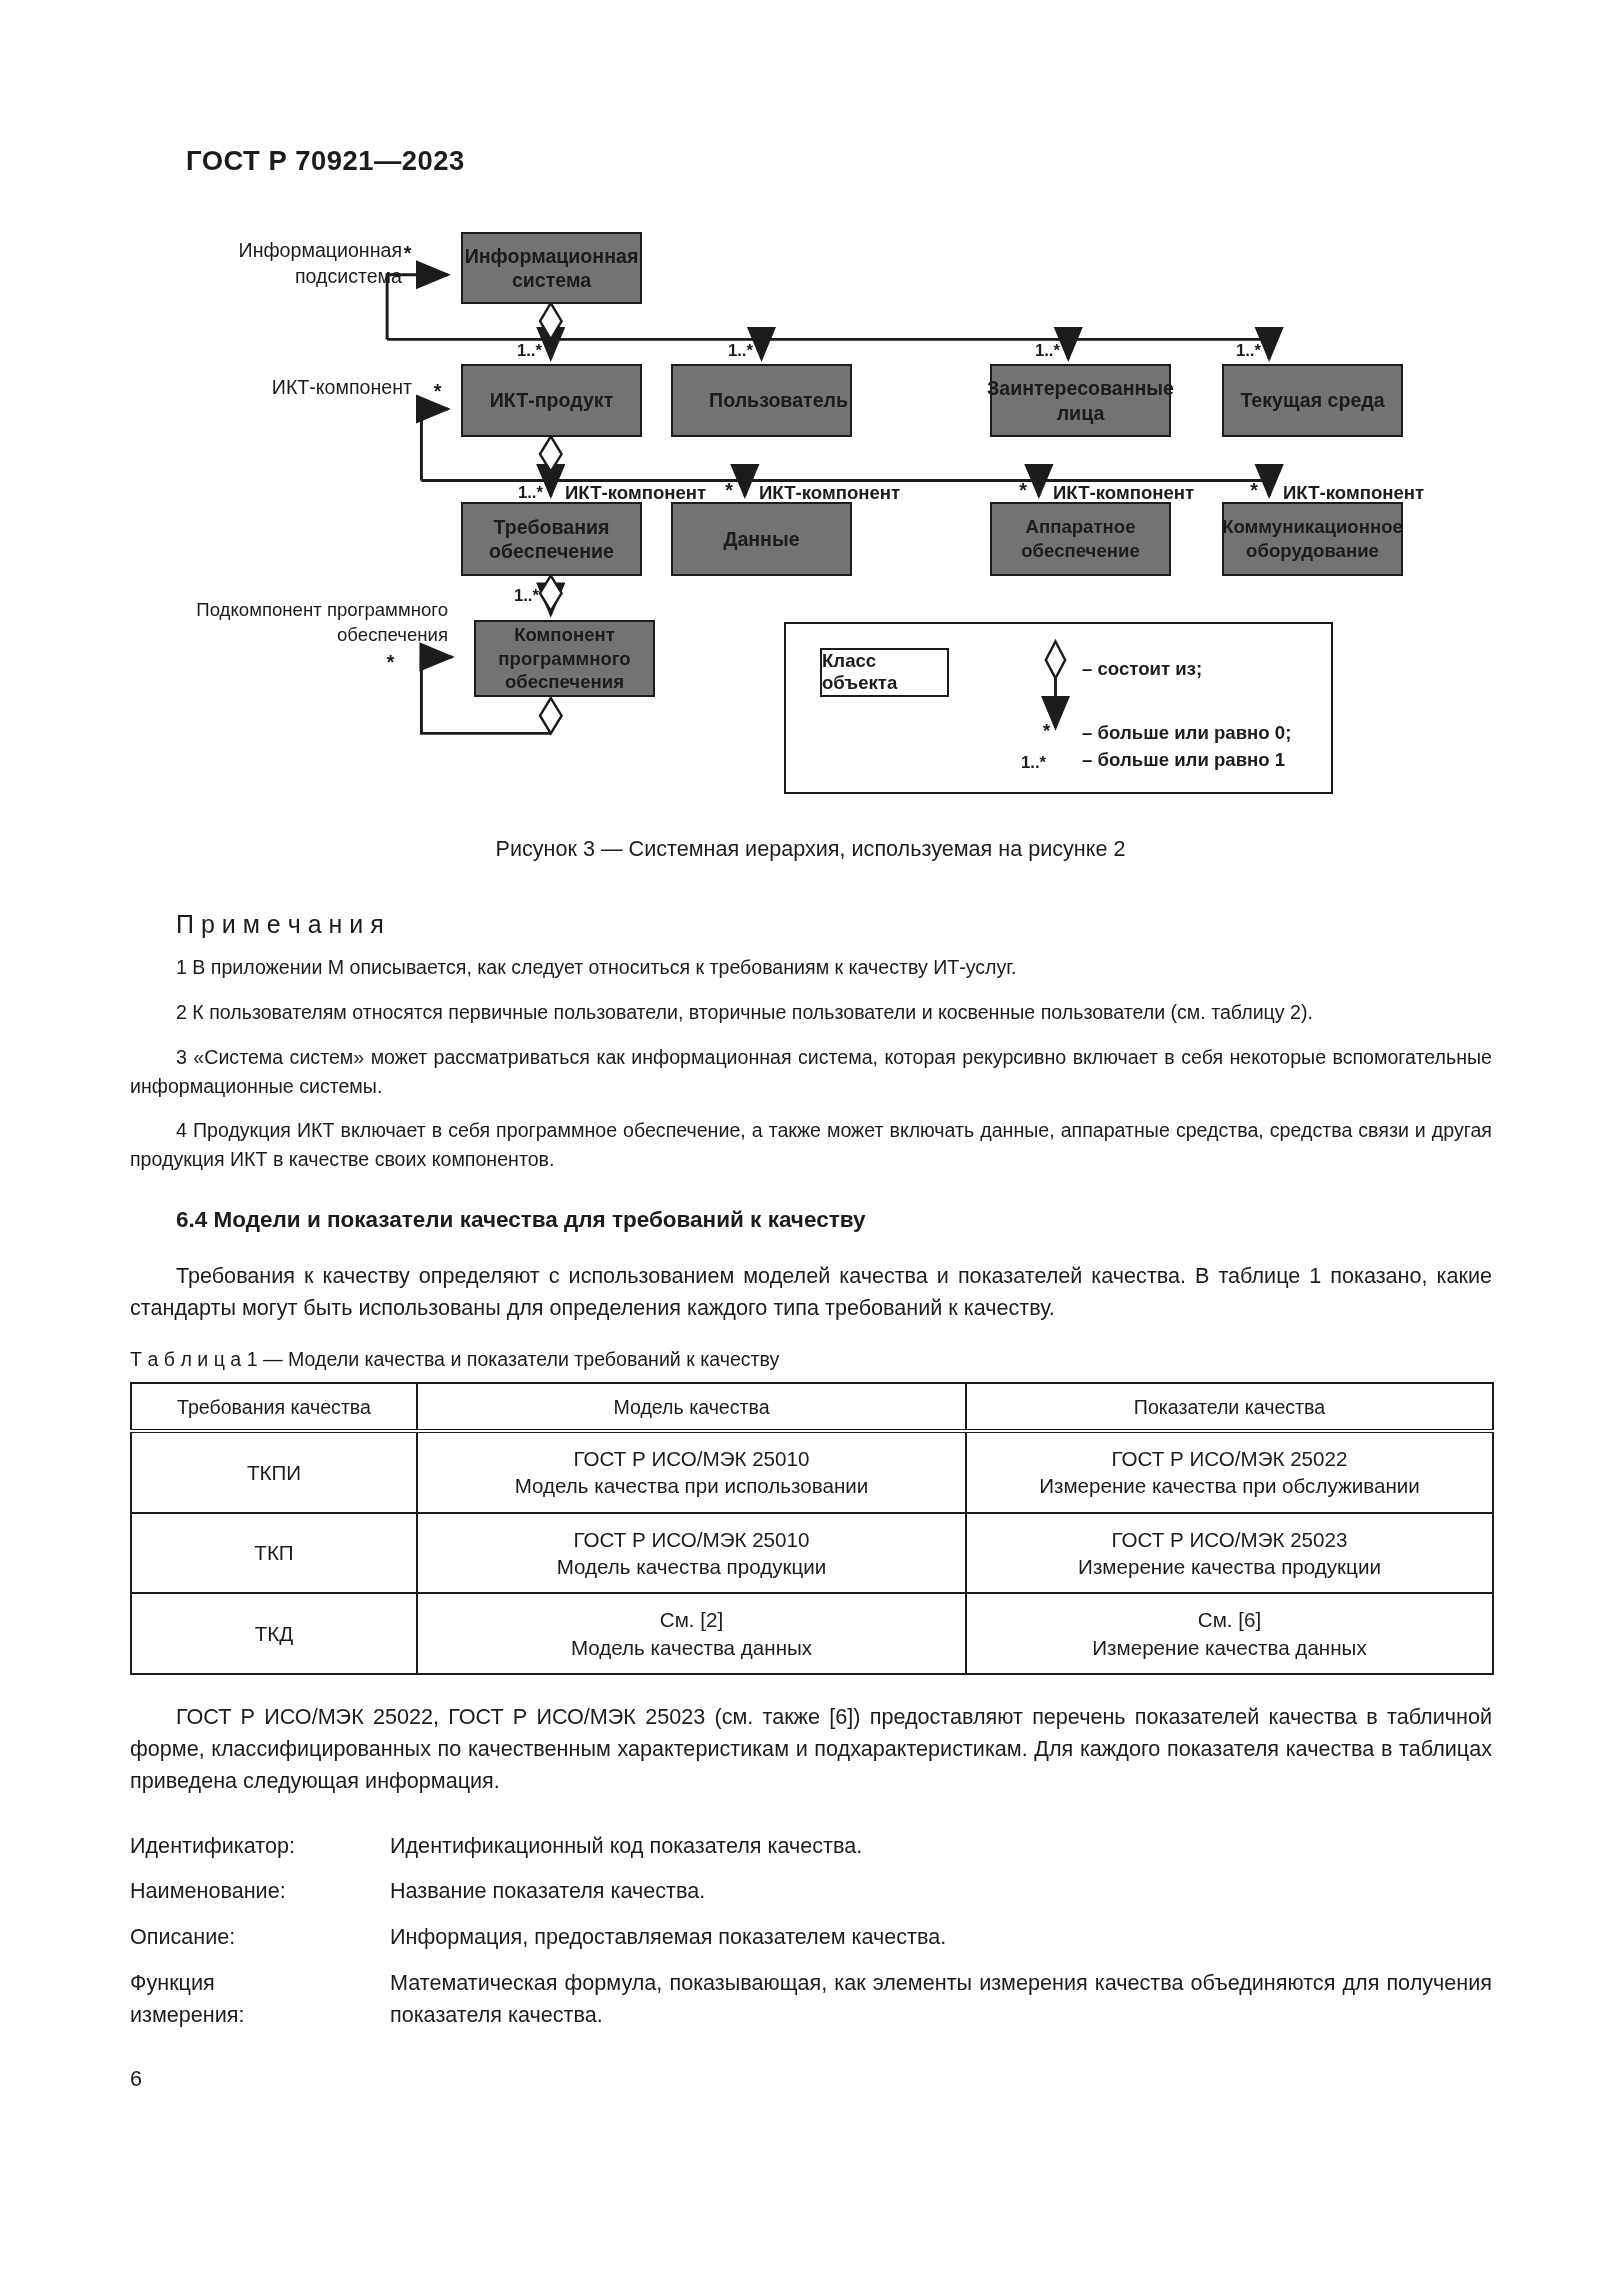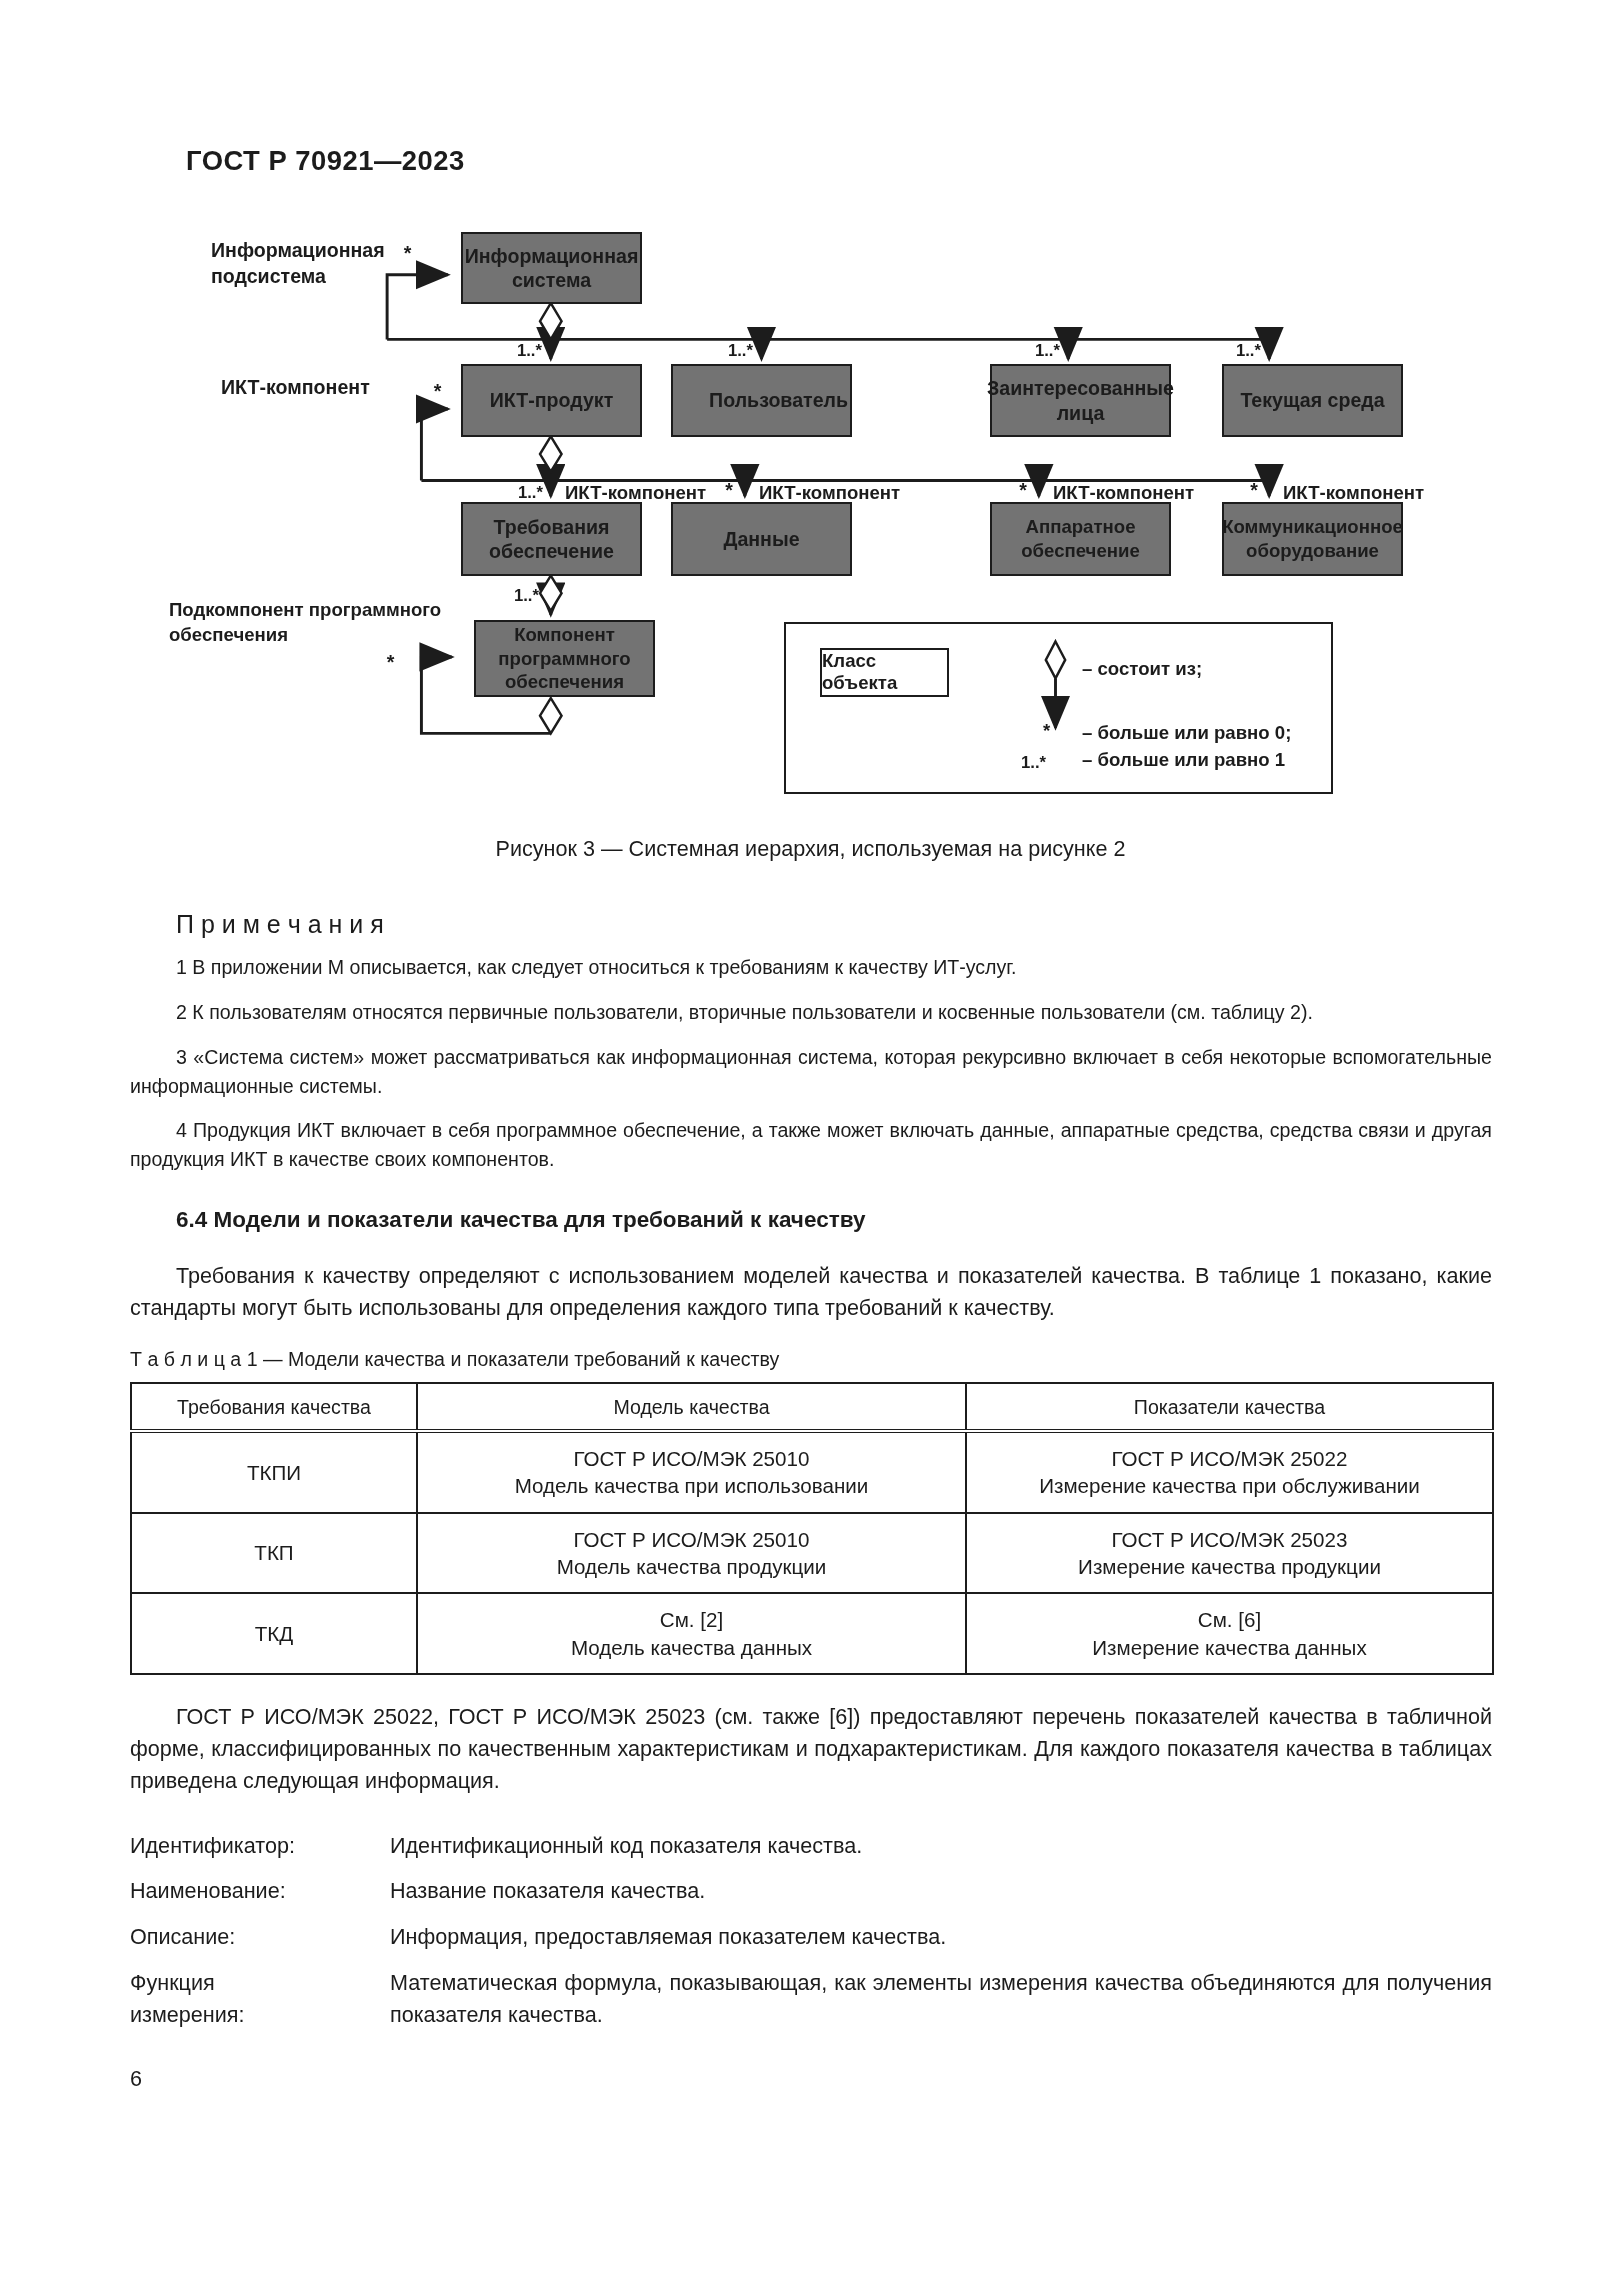--- a/index.html
+++ b/index.html
@@ -5,21 +5,21 @@
   html,body{margin:0;padding:0;background:#ffffff;}
   body{font-family:"Liberation Sans", sans-serif;color:#1c1c1c;}
   .page{position:relative;width:1621px;height:2293px;background:#fff;overflow:hidden;}
 
   
   .doc-header{position:absolute;left:186px;top:145px;font-size:27.4px;font-weight:bold;letter-spacing:0.5px;}
 
   
   .diagram-svg{position:absolute;left:0;top:0;width:1621px;height:863px;}
   .dbox{position:absolute;border:2.9px solid #1c1c1c;background:#737373;display:flex;align-items:center;justify-content:center;text-align:center;font-weight:bold;font-size:19.6px;line-height:24.5px;padding:2px 5.9px;box-sizing:border-box;}
-  .elabel{position:absolute;font-weight:bold;font-size:19.6px;line-height:25.5px;text-align:left;}
+  .elabel{position:absolute;font-weight:normal;font-size:19.6px;line-height:25.5px;text-align:right;}
   .mult{position:absolute;font-weight:bold;font-size:16.7px;text-align:right;}
   .mult-star{position:absolute;font-weight:bold;font-size:19.6px;text-align:right;}
   .complabel{position:absolute;font-weight:bold;font-size:18.6px;line-height:24.5px;}
 
   
   .legend{position:absolute;left:784px;top:622px;width:549px;height:172px;border:2.9px solid #1c1c1c;background:#fff;box-sizing:border-box;}
   .legend-class{position:absolute;left:34px;top:23.5px;width:129px;height:49px;border:2.9px solid #1c1c1c;display:flex;align-items:center;justify-content:center;font-weight:bold;font-size:18.6px;box-sizing:border-box;}
   .legend-item{position:absolute;font-weight:bold;font-size:18.6px;}
 
   .figure-caption{position:absolute;left:0;top:836px;width:1621px;text-align:center;font-size:21.6px;}

